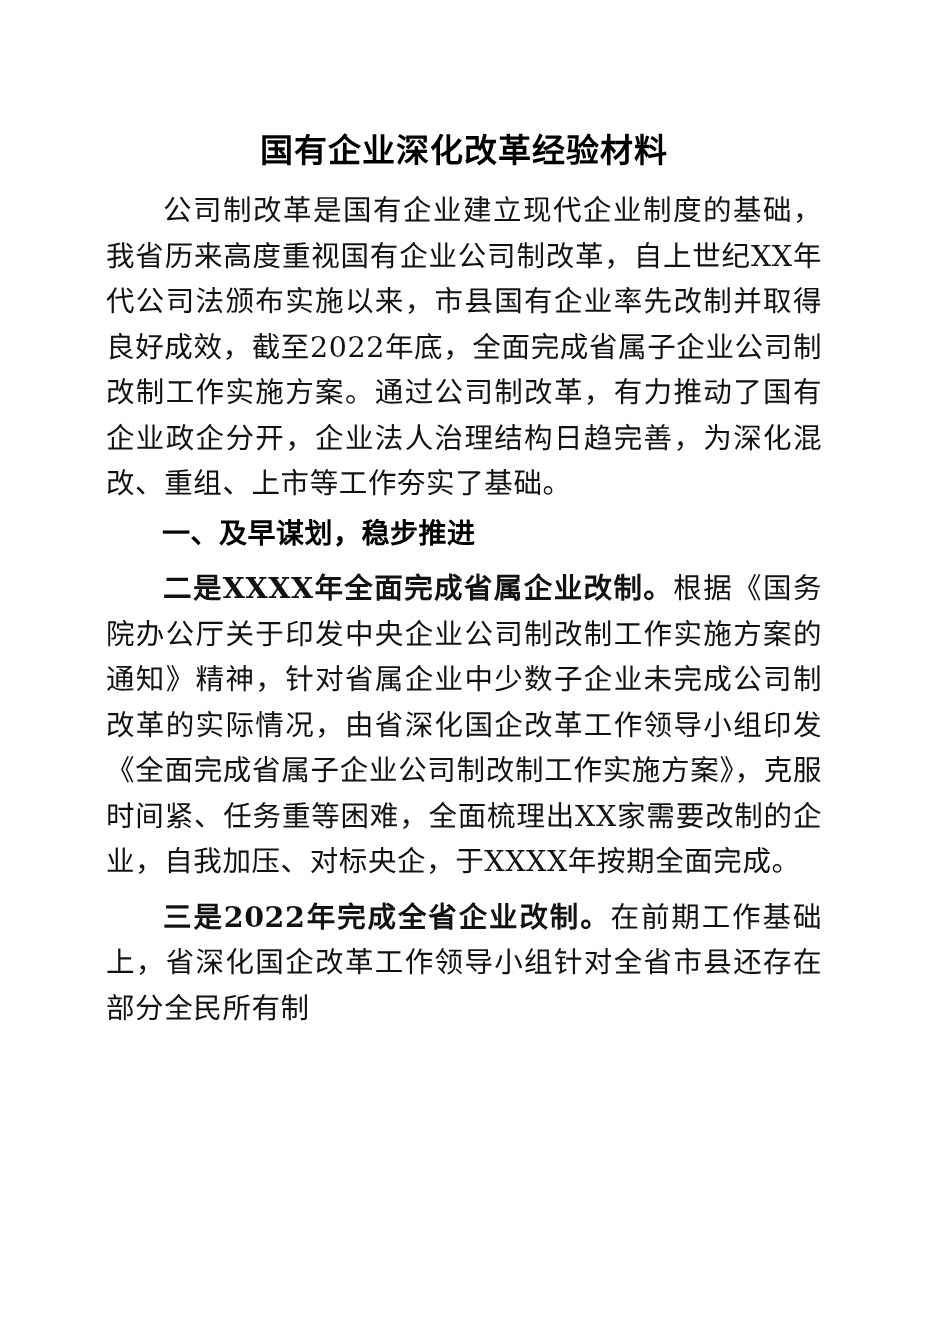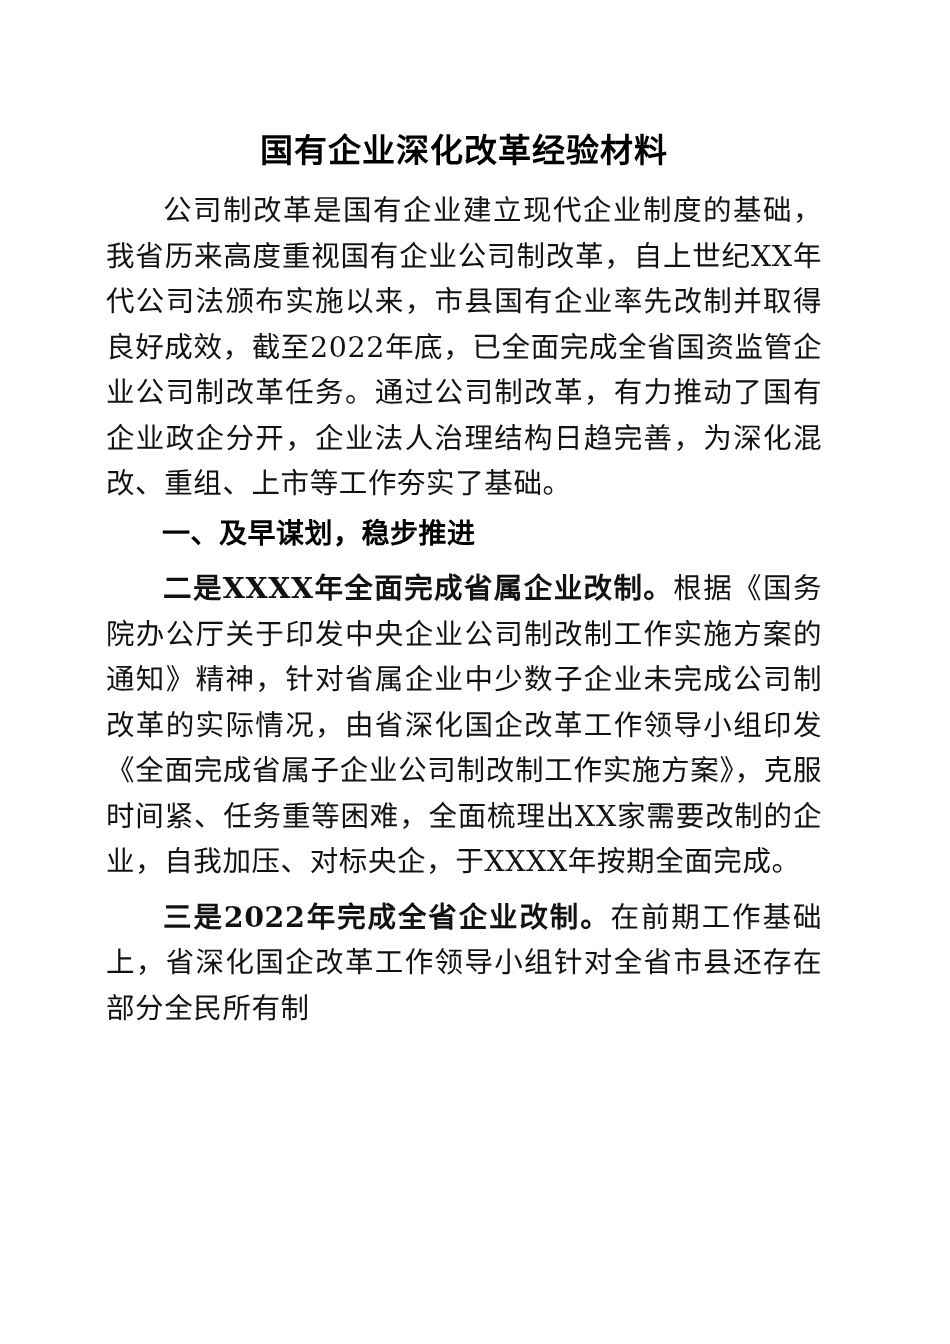--- a/index.html
+++ b/index.html
@@ -80,21 +80,21 @@
 </style>
 </head>
 <body>
 
 <div class="page">
 
   <div class="doc-body">
 
     <h1 class="doc-title">国有企业深化改革经验材料</h1>
 
-    <p class="para">公司制改革是国有企业建立现代企业制度的基础，我省历来高度重视国有企业公司制改革，自上世纪XX年代公司法颁布实施以来，市县国有企业率先改制并取得良好成效，截至2022年底，已全面完成全省国资监管企业公司制改革任务。通过公司制改革，有力推动了国有企业政企分开，企业法人治理结构日趋完善，为深化混改、重组、上市等工作夯实了基础。</p>
+    <p class="para">公司制改革是国有企业建立现代企业制度的基础，我省历来高度重视国有企业公司制改革，自上世纪XX年代公司法颁布实施以来，市县国有企业率先改制并取得良好成效，截至2022年底，全面完成省属子企业公司制改制工作实施方案。通过公司制改革，有力推动了国有企业政企分开，企业法人治理结构日趋完善，为深化混改、重组、上市等工作夯实了基础。</p>
 
     <div class="gap-after-intro"></div>
 
     <h2 class="section-heading">一、及早谋划，稳步推进</h2>
 
     <div class="gap-after-heading"></div>
 
 
     <div class="gap-between"></div>
 

